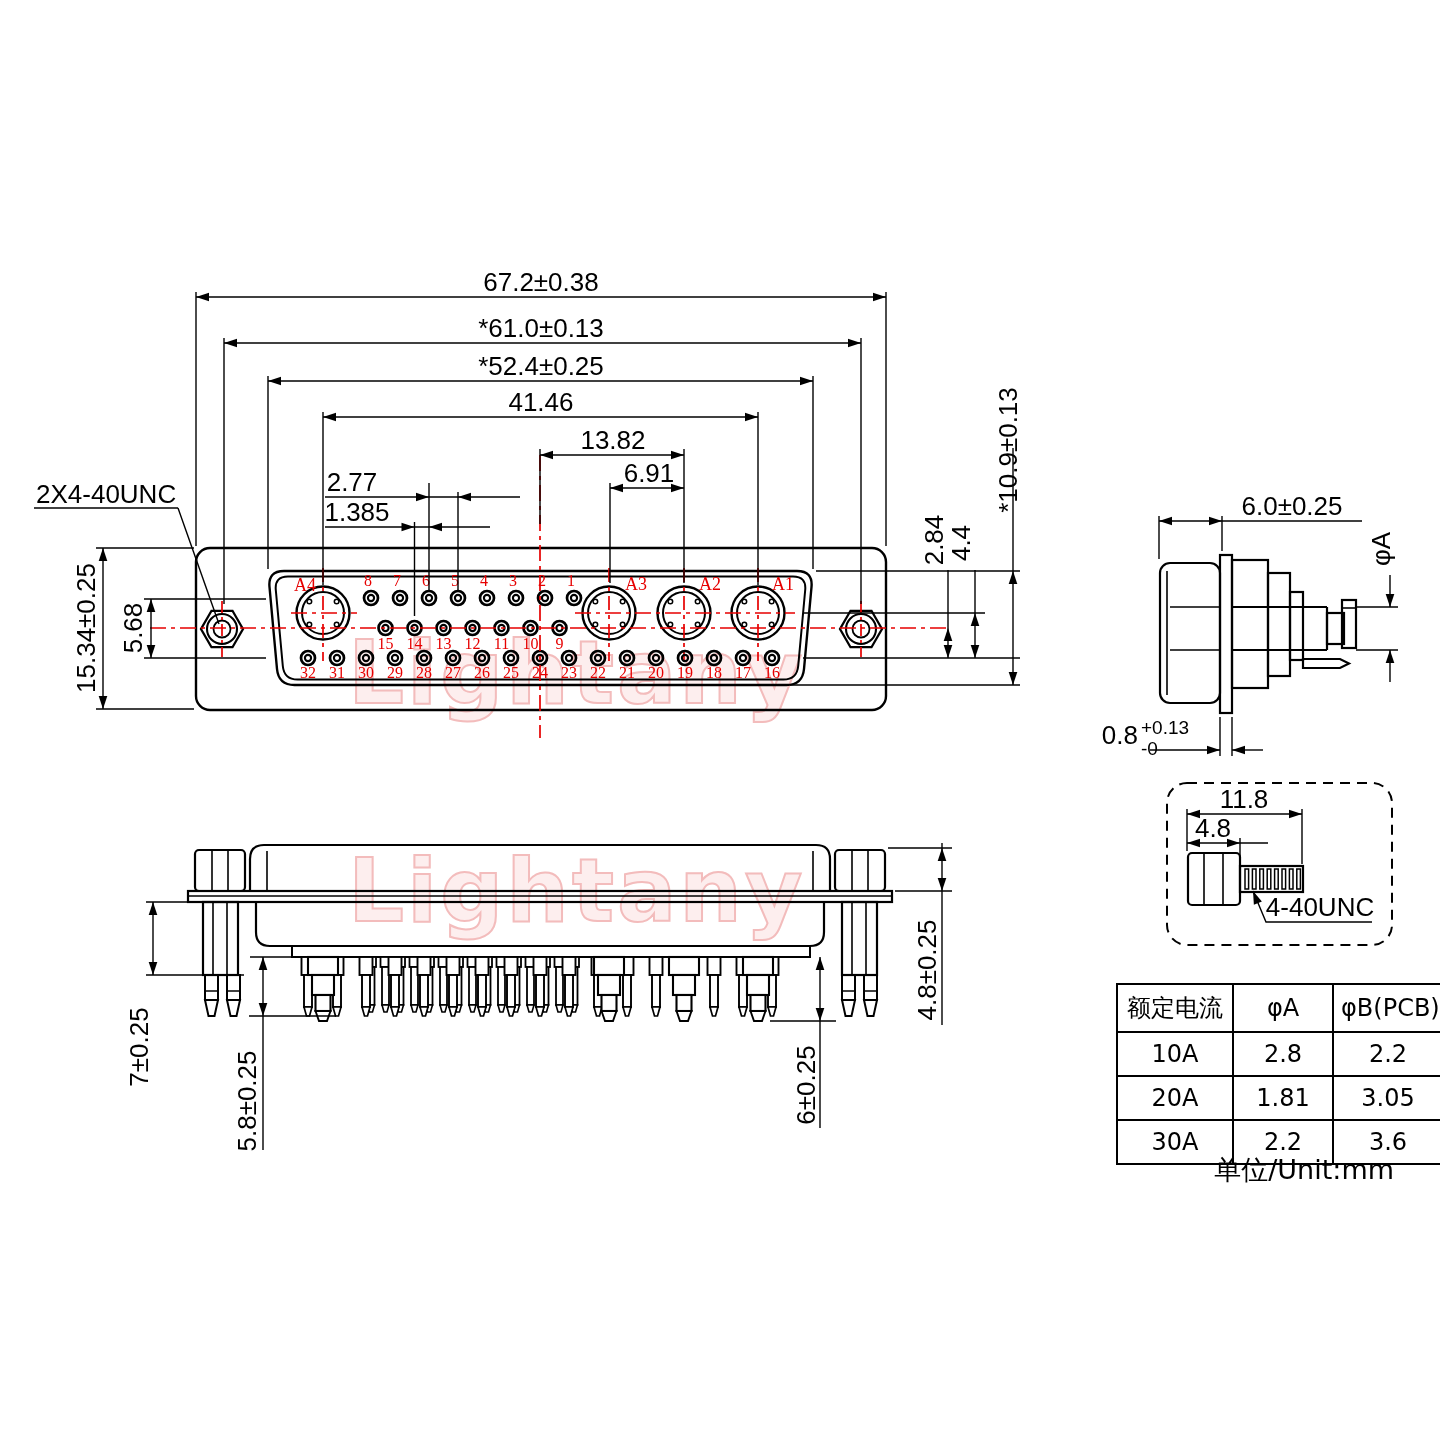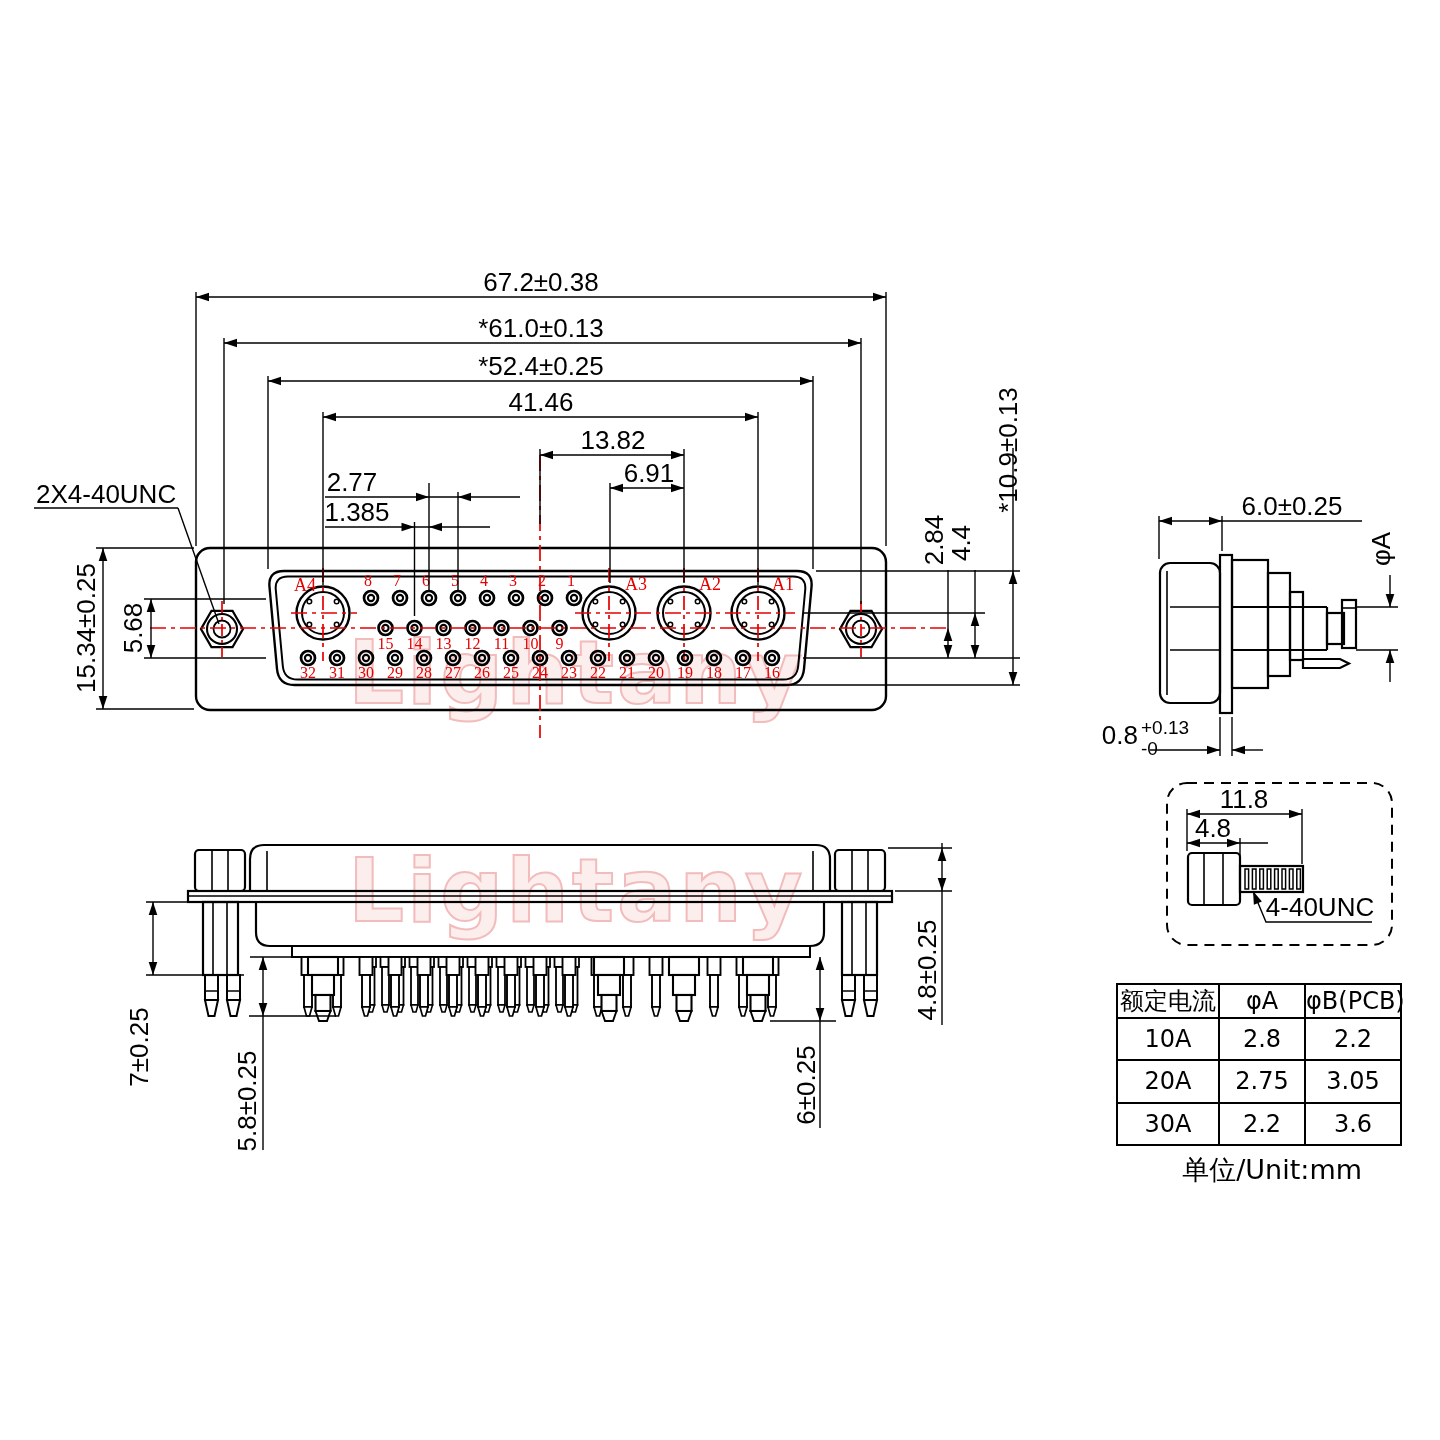--- a/index.html
+++ b/index.html
@@ -8,22 +8,22 @@
   svg text{user-select:none;}
   .dim{font:26px "Liberation Sans",sans-serif;fill:#000;}
   .dimS{font:19px "Liberation Sans",sans-serif;fill:#000;}
   .pinlab{font:16px "Liberation Serif",serif;fill:#e60000;}
   .coaxlab{font:18px "Liberation Serif",serif;fill:#e60000;}
   .wm{font:88px "DejaVu Sans",sans-serif;font-weight:bold;letter-spacing:3px;
       fill:#fdeeee;stroke:#f3bcbc;stroke-width:2;}
   #spec-table{position:absolute;left:1116px;top:983px;width:278px;height:163px;
       border-collapse:collapse;table-layout:fixed;}
   #spec-table th,#spec-table td{border:2px solid #000;text-align:center;vertical-align:middle;
-      font:24px "DejaVu Sans","Liberation Sans",sans-serif;font-weight:normal;color:#000;padding:0;}
-  #unit-note{position:absolute;left:1084px;top:1152px;width:278px;text-align:right;
+      font:24px "DejaVu Sans","Liberation Sans",sans-serif;font-weight:normal;color:#000;padding:7px;}
+  #unit-note{position:absolute;left:1116px;top:1152px;width:278px;text-align:right;
       font:27px "DejaVu Sans","Liberation Sans",sans-serif;color:#000;}
 </style>
 </head>
 <body>
 
 <div id="stage">
 <svg id="drawing" width="1440" height="1440" viewBox="0 0 1440 1440">
 
   <text class="wm" x="348" y="703">Lightany</text>
   <text class="wm" x="348" y="921">Lightany</text>
@@ -528,21 +528,21 @@
     </tr>
   </thead>
   <tbody id="spec-table-body">
         <tr>
           <td>10A</td>
           <td>2.8</td>
           <td>2.2</td>
         </tr>
         <tr>
           <td>20A</td>
-          <td>2.75</td>
+          <td>1.81</td>
           <td>3.05</td>
         </tr>
         <tr>
           <td>30A</td>
           <td>2.2</td>
           <td>3.6</td>
         </tr>
       </tbody>
 </table>
 <div id="unit-note">单位/Unit:mm</div>

